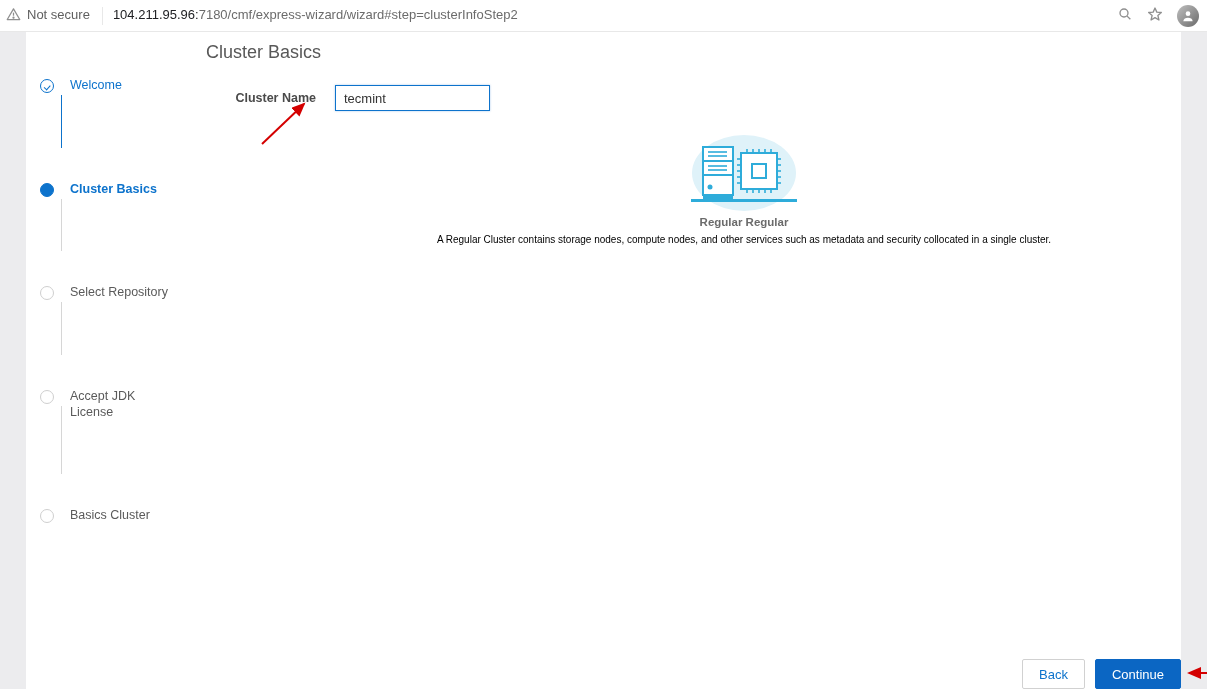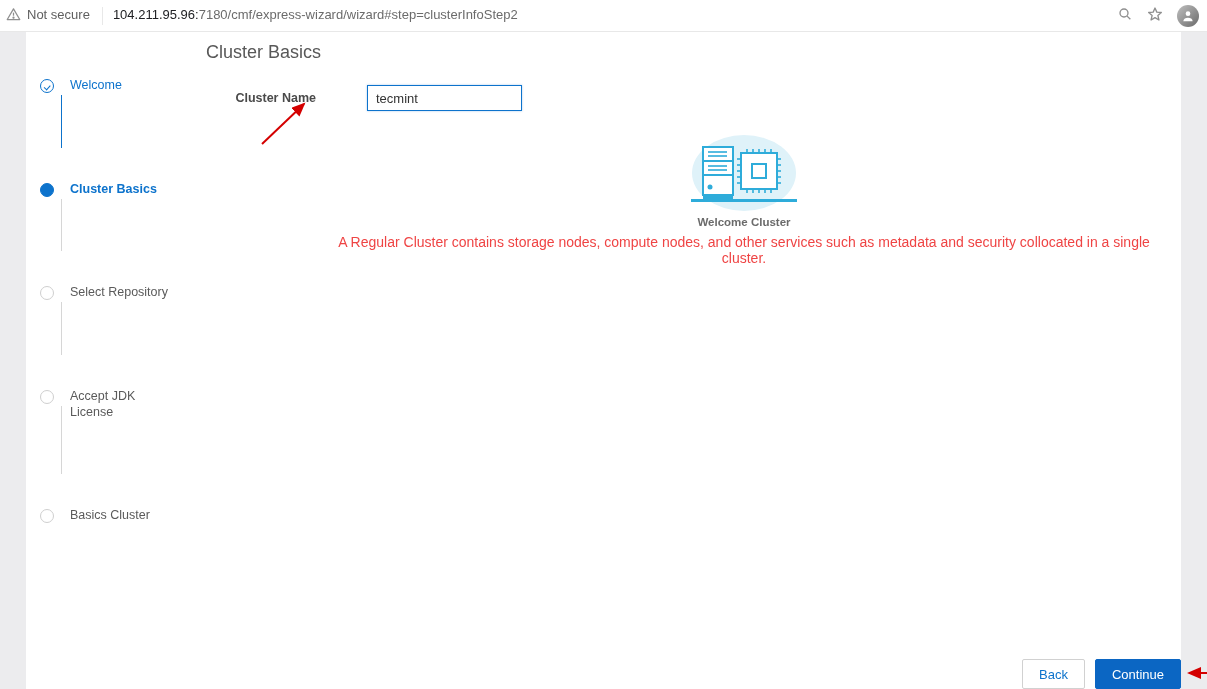--- a/index.html
+++ b/index.html
@@ -195,22 +195,22 @@
     text-align: center;
     margin: 0 auto 6px auto;
   }
   .cluster-caption {
     font-size: 11.5px;
     color: #6b6b6b;
     font-weight: 600;
     margin-top: 2px;
   }
   .cluster-desc {
-    font-size: 14px;
-    color: #ef4444;
+    font-size: 10px;
+    color: #000000;
     text-align: center;
     margin-top: 6px;
   }
 
   
   .footer-buttons {
     position: absolute;
     right: 26px;
     bottom: 0;
     display: flex;
@@ -322,21 +322,21 @@
           <div class="bullet"></div>
           <div class="label">Basics Cluster</div>
         </div>
       </div>
 
     <div class="content">
       <h2 class="page-title">Cluster Basics</h2>
 
       <div class="form-row">
         <label class="field-label">Cluster Name</label>
-        <input type="text" value="tecmint" style="background-image: linear-gradient(90deg, transparent 0px, transparent 100%); margin-left: 32px;">
+        <input type="text" value="tecmint" style="background-image: linear-gradient(90deg, transparent 0px, transparent 100%);">
       </div>
 
       <div class="cluster-block">
         <div class="cluster-figure">
           <svg width="150" height="82" viewBox="0 0 150 82">
             <ellipse cx="75" cy="44" rx="52" ry="38" fill="#dff2f9"></ellipse>
 
             <g stroke="#2eacda" stroke-width="2" fill="#fff">
               <rect x="34" y="18" width="30" height="48"></rect>
               <rect x="34" y="18" width="30" height="14"></rect>
@@ -372,21 +372,21 @@
                 <line x1="68" y1="48" x2="72" y2="48"></line>
                 <line x1="68" y1="54" x2="72" y2="54"></line>
               <line x1="108" y1="30" x2="112" y2="30"></line>
                 <line x1="108" y1="36" x2="112" y2="36"></line>
                 <line x1="108" y1="42" x2="112" y2="42"></line>
                 <line x1="108" y1="48" x2="112" y2="48"></line>
                 <line x1="108" y1="54" x2="112" y2="54"></line>
             </g>
             <rect x="22" y="70" width="106" height="3" fill="#2eacda"></rect>
           </svg>
-          <div class="cluster-caption">Welcome Cluster</div>
+          <div class="cluster-caption">Regular Regular</div>
         </div>
         <div class="cluster-desc">A Regular Cluster contains storage nodes, compute nodes, and other services such as metadata and security collocated in a single cluster.</div>
       </div>
 
       <svg class="anno" style="left:80px; top:60px;" width="60" height="60">
         <defs>
             <marker id="ah1" markerWidth="8" markerHeight="8" refX="6" refY="3" orient="auto">
               <path d="M0,0 L7,3 L0,6 Z" fill="#d40000"></path>
             </marker>
           </defs>

